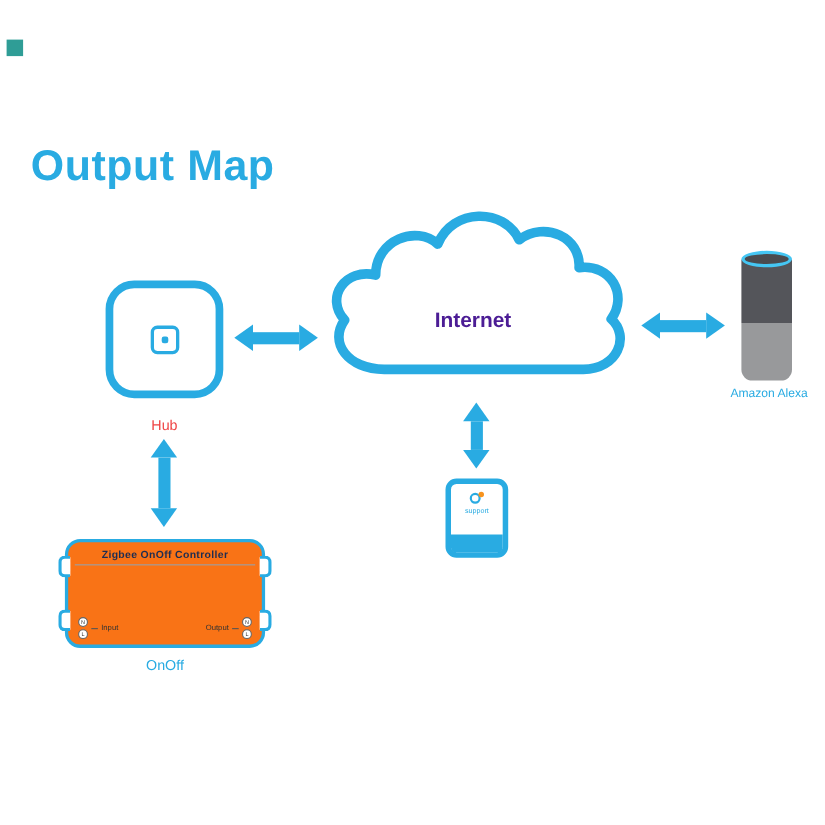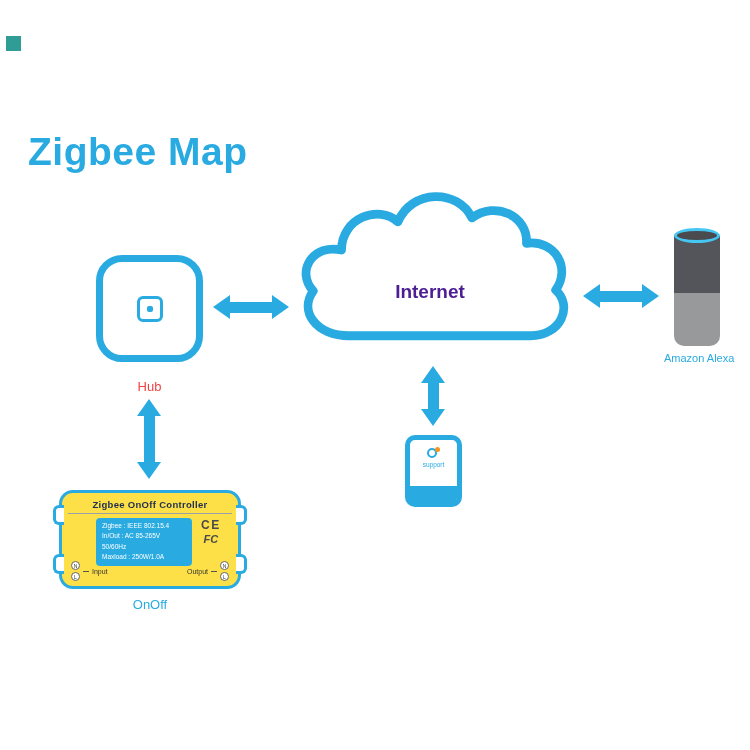--- a/index.html
+++ b/index.html
@@ -48,21 +48,21 @@
   
   .phone{left:405px;top:435px;width:57px;height:72px;border:5px solid #29ABE2;border-radius:10px;box-sizing:border-box;background:#fff;display:flex;flex-direction:column;align-items:center;}
   .phone-logo{margin-top:7px;display:flex;flex-direction:column;align-items:center;}
   .logo-mark{position:relative;width:13px;height:13px;}
   .logo-ring{position:absolute;left:0;top:1px;width:10px;height:10px;border:2px solid #29ABE2;border-radius:50%;box-sizing:border-box;}
   .logo-dot{position:absolute;right:0;top:0;width:5px;height:5px;background:#F7931E;border-radius:50%;}
   .logo-text{font-size:6.5px;color:#29ABE2;margin-top:1px;}
   .phone-bar{position:absolute;left:0;right:0;bottom:0;height:16px;background:#29ABE2;border-radius:0 0 4px 4px;}
 
   
-  .zigbee{left:59px;top:490px;width:182px;height:99px;background:#fde047;border:3px solid #29ABE2;border-radius:14px;box-sizing:border-box;}
+  .zigbee{left:59px;top:490px;width:182px;height:99px;background:#f97316;border:3px solid #29ABE2;border-radius:14px;box-sizing:border-box;}
   .ear{position:absolute;width:11px;height:20px;border:3px solid #29ABE2;background:#fff;box-sizing:border-box;}
   .ear-lt{left:-9px;top:12px;border-radius:6px 0 0 6px;border-right:none;}
   .ear-lb{left:-9px;bottom:12px;border-radius:6px 0 0 6px;border-right:none;}
   .ear-rt{right:-9px;top:12px;border-radius:0 6px 6px 0;border-left:none;}
   .ear-rb{right:-9px;bottom:12px;border-radius:0 6px 6px 0;border-left:none;}
   .zb-title{margin-top:6px;text-align:center;font-size:9.5px;font-weight:bold;color:#1D2D52;letter-spacing:0.3px;}
   .zb-line{margin:3px 6px 4px;border-top:1px solid #9aa0a8;}
   .zb-row{display:flex;align-items:flex-start;padding-left:34px;}
   .zb-specs{background:#29ABE2;color:#fff;font-size:6.5px;line-height:1.6;padding:3px 6px;border-radius:4px;width:96px;box-sizing:border-box;}
   .zb-certs{display:flex;flex-direction:column;align-items:center;margin-left:9px;gap:1px;}
@@ -74,21 +74,21 @@
   .tcirc{width:9px;height:9px;border-radius:50%;border:1px solid #666;font-size:5px;color:#333;display:flex;align-items:center;justify-content:center;background:#fff;box-sizing:border-box;}
   .tdash{width:6px;height:1px;background:#555;}
   .tlabel{font-size:7px;color:#333;}
   .zigbee-label{left:59px;top:597px;width:182px;text-align:center;color:#29ABE2;font-size:13px;}
 </style>
 </head>
 <body>
 
 <div class="abs corner-mark"></div>
 
-<h1 class="abs title">Zigbee Map</h1>
+<h1 class="abs title">Output Map</h1>
 
 <div class="abs hub">
   <div class="hub-btn">
     <div class="hub-dot"></div>
   </div>
 </div>
 <div class="abs hub-label">Hub</div>
 
 <svg class="abs cloud" viewBox="0 0 300 195">
   <path d="M 64 163
@@ -143,31 +143,20 @@
 
 <div class="abs zigbee">
   <div class="ear ear-lt"></div>
   <div class="ear ear-lb"></div>
   <div class="ear ear-rt"></div>
   <div class="ear ear-rb"></div>
 
   <div class="zb-title">Zigbee OnOff Controller</div>
   <div class="zb-line"></div>
 
-  <div class="zb-row">
-    <div class="zb-specs">
-      <div>Zigbee : IEEE 802.15.4</div>
-      <div>In/Out : AC 85-265V 50/60Hz</div>
-      <div>Maxload : 250W/1.0A</div>
-    </div>
-    <div class="zb-certs">
-      <span class="cert-ce">CE</span>
-      <span class="cert-fcc">FC</span>
-    </div>
-  </div>
 
   <div class="zb-terms">
     <div class="term-group">
       <div class="tcol">
         <span class="tcirc">N</span>
         <span class="tcirc">L</span>
       </div>
       <span class="tdash"></span>
       <span class="tlabel">Input</span>
     </div>

